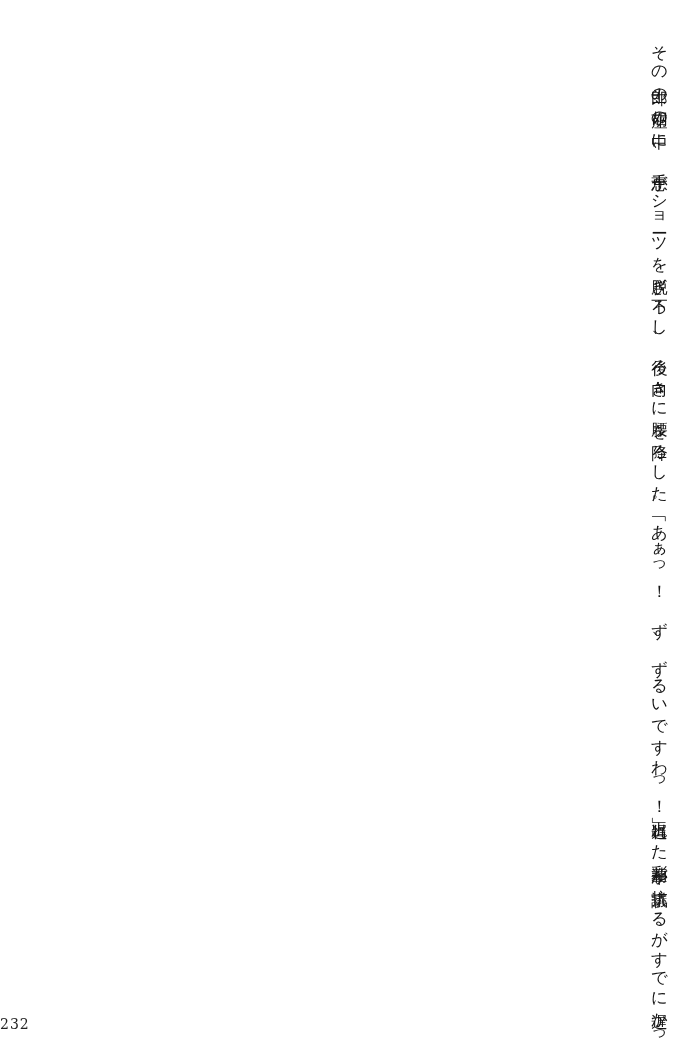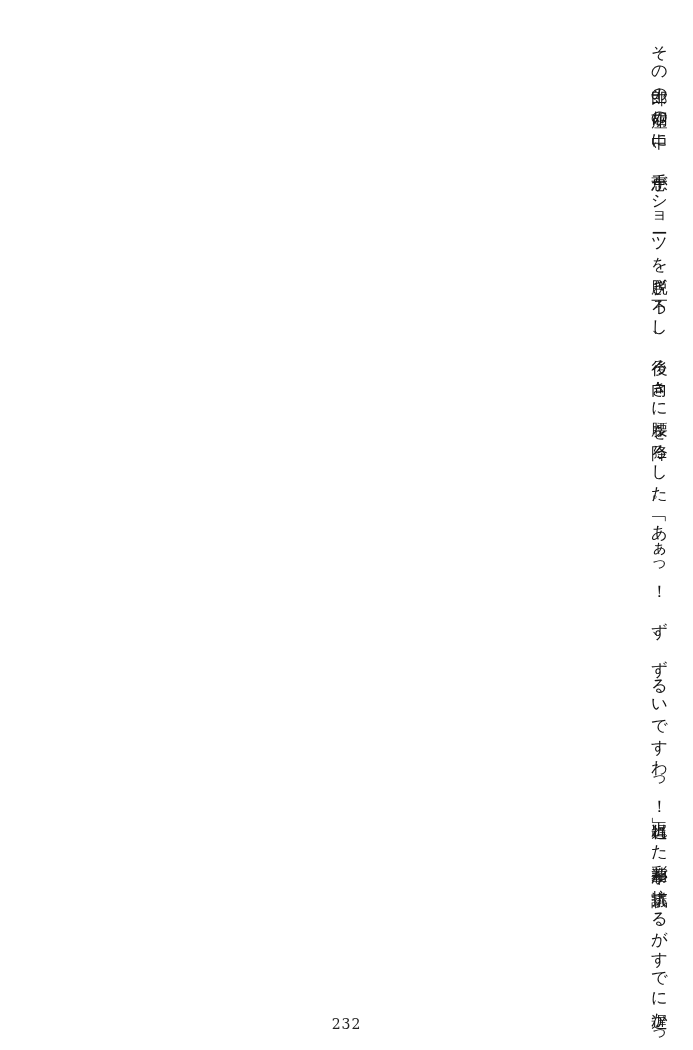--- a/index.html
+++ b/index.html
@@ -55,21 +55,20 @@
     overflow: visible;
     font-weight: 500;
     color: #141414;
   }
 
   .page-number {
     position: absolute;
     bottom: 18px;
     left: 0;
     width: 693px;
-    text-align: center;
     font-size: 14px;
     letter-spacing: 1px;
     color: #222;
     font-family: "DejaVu Serif", "Liberation Serif", serif;
   }
 </style>
 </head>
 <body>
 
 <div class="page">

